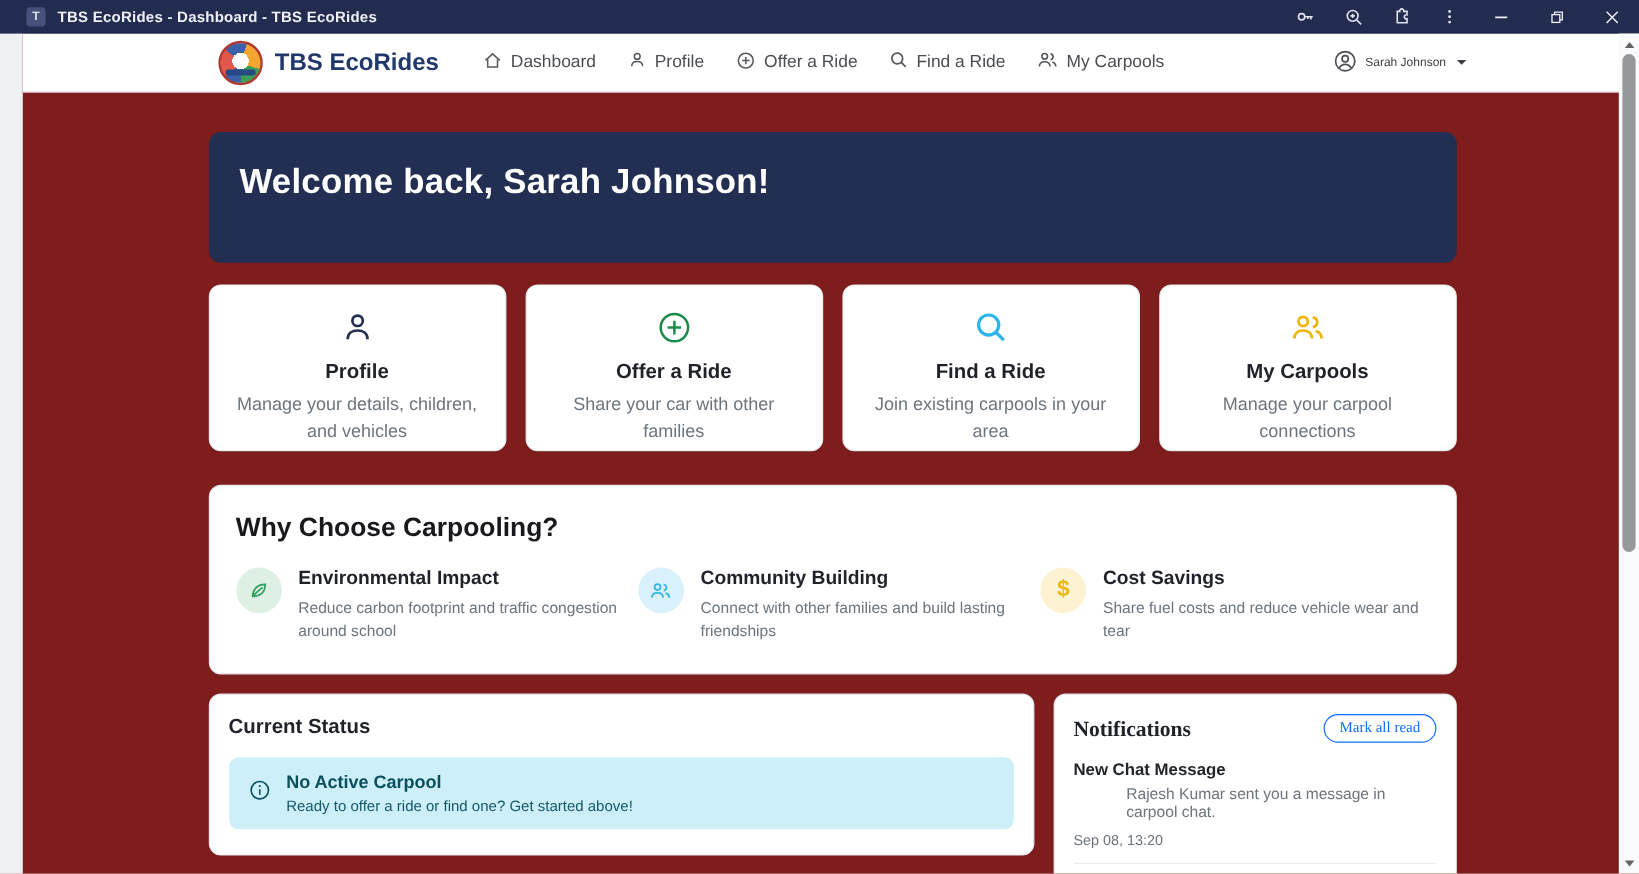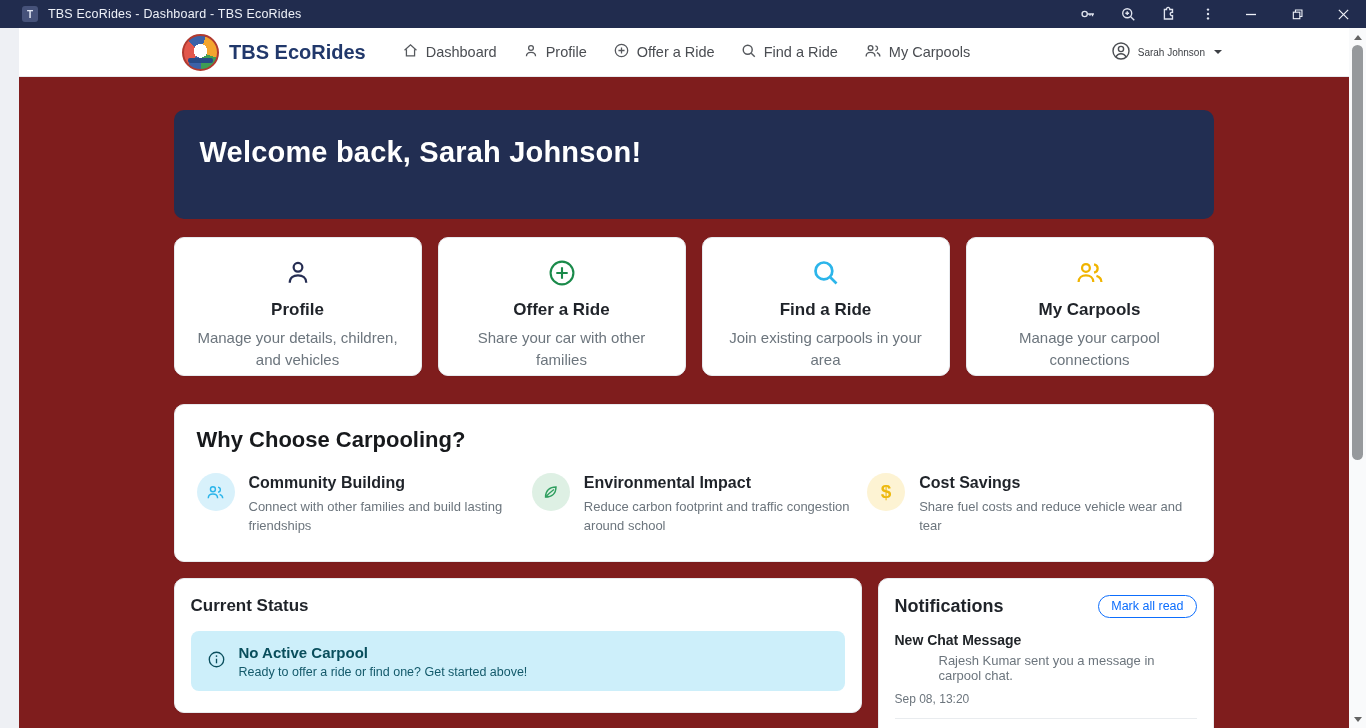--- a/index.html
+++ b/index.html
@@ -1,21 +1,21 @@
 <!DOCTYPE html>
 <html><head>
 <meta charset="utf-8">
 <style>
   * { margin:0; padding:0; box-sizing:border-box; }
   html,body { width:1366px; height:728px; overflow:hidden; font-family:"Liberation Sans", sans-serif; background:#eef0f4; }
 
   
   .titlebar { position:absolute; top:0; left:0; width:1366px; height:28px; background:#212c4e; display:flex; align-items:center; z-index:50; }
   .tab-favicon { width:16px; height:16px; margin-left:22px; border-radius:3px; background:#46527a; color:#dfe4f2; font-size:10px; font-weight:bold; display:flex; align-items:center; justify-content:center; flex:0 0 auto; }
-  .window-title { color:#eef1f8; font-size:12.5px; font-weight:400; margin-left:10px; white-space:nowrap; letter-spacing:.2px; }
+  .window-title { color:#eef1f8; font-size:12.5px; font-weight:700; margin-left:10px; white-space:nowrap; letter-spacing:.2px; }
   .titlebar-spacer { flex:1; }
   .tb-iconbtn { width:40px; height:28px; display:flex; align-items:center; justify-content:center; cursor:pointer; }
   .tb-winbtn { width:46px; height:28px; display:flex; align-items:center; justify-content:center; cursor:pointer; }
   .tb-winbtn svg, .tb-iconbtn svg { display:block; }
 
   
   .page { position:absolute; top:28px; left:0; width:1349px; height:700px; background:#7f1d1d; overflow:hidden;margin-left:19px; }
   .navbar { position:absolute; top:0; left:0; width:1366px; height:49px; background:#ffffff; border-bottom:1px solid #e7e9ee; display:flex; align-items:center; }
   .nav-inner { width:1040px; margin:0 auto; display:flex; align-items:center; }
   .brand { display:flex; align-items:center; gap:10px; cursor:pointer; }
@@ -59,21 +59,21 @@
   .benefit p { font-size:13px; color:#6c757d; margin-top:6px; line-height:1.45; max-width:285px; }
 
   .bottom-row { display:flex; gap:16px; align-items:flex-start; }
   .status-card { width:688px; height:135px; background:#fff; border:1px solid #e8eaee; border-radius:10px; box-shadow:0 1px 2px rgba(20,30,60,.05); padding:17px 16px; }
   .status-card h3 { font-size:17px; font-weight:bold; color:#1f2329; }
   .info-alert { margin-top:15px; background:#cdeffa; border-radius:8px; height:60px; display:flex; align-items:center; gap:13px; padding:0 16px; }
   .info-alert .alert-text b { display:block; font-size:15px; color:#094e5c; }
   .info-alert .alert-text span { display:block; font-size:12.5px; color:#13596a; margin-top:4px; }
 
   .notif-card { width:336px; min-height:172px; background:#fff; border:1px solid #e8eaee; border-radius:10px; box-shadow:0 1px 2px rgba(20,30,60,.05); padding:16px 16px; }
-  .notif-head { display:flex; align-items:center; justify-content:space-between; }
+  .notif-head { display:flex; align-items:center; justify-content:space-between;font-family:Liberation Serif, serif; }
   .notif-head h3 { font-size:18px; font-weight:bold; color:#1f2329; }
   .mark-read-btn { font-family:inherit; font-size:12.5px; color:#0d6efd; background:#fff; border:1px solid #0d6efd; border-radius:50px; padding:3px 12px 4px 12px; cursor:pointer; }
   .notif-item { margin-top:14px; }
   .notif-item h5 { font-size:14px; font-weight:bold; color:#212529; }
   .notif-item p { font-size:13px; color:#6c757d; margin-top:5px;padding-left:44px; }
   .notif-item .n-time { font-size:12px; color:#6c757d; margin-top:9px; }
   .notif-divider { border:none; border-top:1px solid #e9ecef; margin:12px 0 0 0; }
 
   
   .scrollbar { position:absolute; top:28px; right:0; width:17px; height:700px; background:#f9fafb; z-index:60; }
@@ -269,46 +269,46 @@
         </div>
         <h3>My Carpools</h3>
         <p>Manage your carpool connections</p>
       </div>
     </div>
 
     <div class="benefits">
       <h2>Why Choose Carpooling?</h2>
       <div class="benefit-grid">
         <div class="benefit">
+          <div class="b-circle green">
+            <svg width="19" height="19" viewBox="0 0 20 20" fill="none" stroke="#2f9e5f" stroke-width="1.5">
+                <path d="M15.8 4.2 C9.2 4.2 4.8 8 4.8 14.8 C11.4 14.8 15.8 11 15.8 4.2 Z"></path>
+                <path d="M4.8 14.8 C7.6 11.6 10.4 9.2 13.6 6.8"></path>
+              </svg>
+          </div>
+          <div>
+            <h4>Environmental Impact</h4>
+            <p>Reduce carbon footprint and traffic congestion around school</p>
+          </div>
+        </div>
+        <div class="benefit">
           <div class="b-circle cyan">
             <svg width="19" height="19" viewBox="0 0 20 20" fill="none" stroke="#2cb5ea" stroke-width="1.5">
                 <circle cx="7.3" cy="6.6" r="2.6"></circle>
                 <path d="M2.4 16 C2.4 13.1 4.6 11.6 7.3 11.6 C10 11.6 12.2 13.1 12.2 16"></path>
                 <path d="M12.7 4.3 C14.1 4.6 15.1 5.6 15.1 7 C15.1 8.4 14.1 9.4 12.7 9.7"></path>
                 <path d="M14.3 11.9 C16.2 12.5 17.6 13.9 17.6 16"></path>
               </svg>
           </div>
           <div>
             <h4>Community Building</h4>
             <p>Connect with other families and build lasting friendships</p>
           </div>
         </div>
         <div class="benefit">
-          <div class="b-circle green">
-            <svg width="19" height="19" viewBox="0 0 20 20" fill="none" stroke="#2f9e5f" stroke-width="1.5">
-                <path d="M15.8 4.2 C9.2 4.2 4.8 8 4.8 14.8 C11.4 14.8 15.8 11 15.8 4.2 Z"></path>
-                <path d="M4.8 14.8 C7.6 11.6 10.4 9.2 13.6 6.8"></path>
-              </svg>
-          </div>
-          <div>
-            <h4>Environmental Impact</h4>
-            <p>Reduce carbon footprint and traffic congestion around school</p>
-          </div>
-        </div>
-        <div class="benefit">
           <div class="b-circle yellow">
             <span class="b-dollar">$</span>
           </div>
           <div>
             <h4>Cost Savings</h4>
             <p>Share fuel costs and reduce vehicle wear and tear</p>
           </div>
         </div>
       </div>
     </div>

